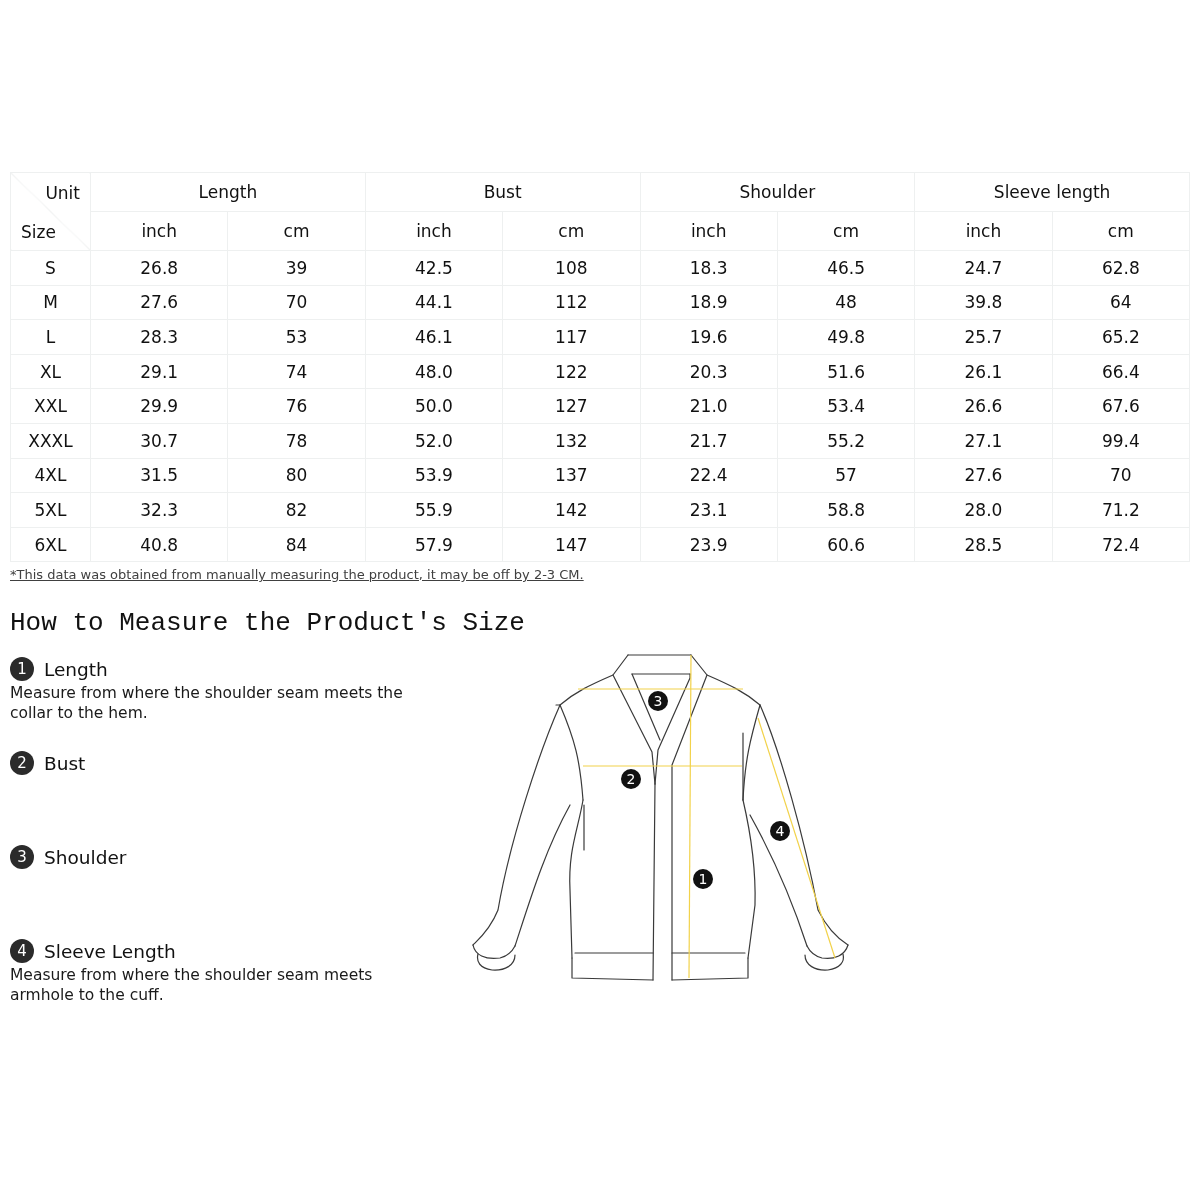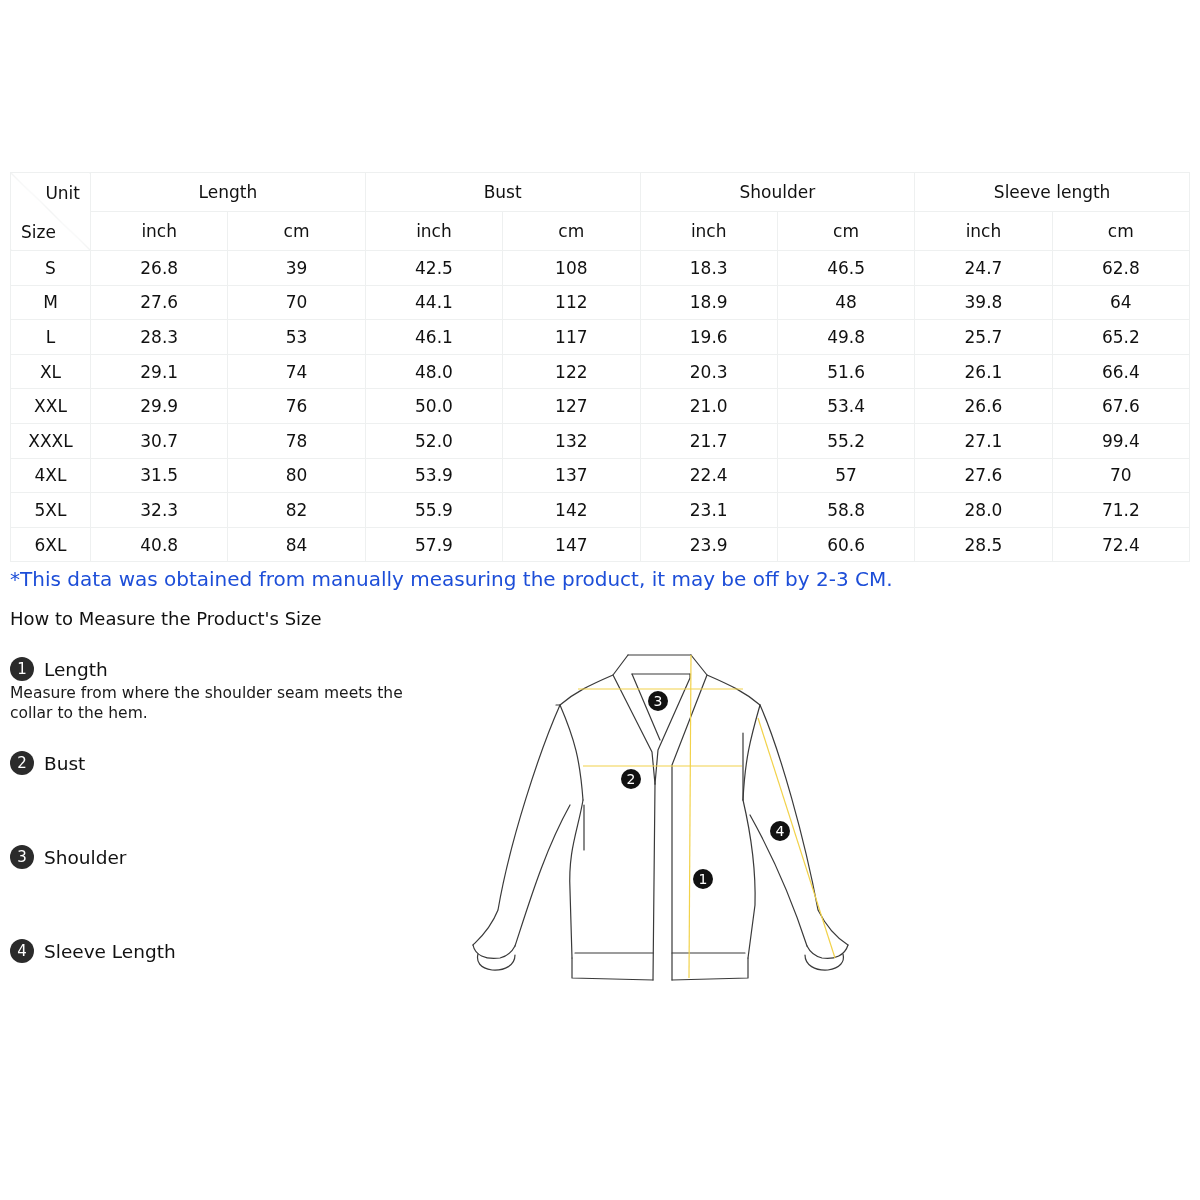--- a/index.html
+++ b/index.html
@@ -54,29 +54,31 @@
     .corner-size {
       position: absolute;
       left: 10px;
       bottom: 8px;
       font-size: 17px;
     }
     .note {
       position: absolute;
       left: 10px;
       top: 567px;
-      font-size: 20px;
-      color: #1d4ed8;
+      font-size: 13px;
+      color: #404040;
+      text-decoration: underline;
     }
     .measure-title {
       position: absolute;
       left: 10px;
       top: 608px;
-      font-size: 18px;
+      font-size: 26px;
       color: #111;
+      font-family: Liberation Mono, monospace;
     }
     .measure-list {
       position: absolute;
       left: 10px;
       top: 655px;
       width: 420px;
     }
     .measure-item {
       height: 94px;
     }
@@ -277,20 +279,21 @@
     <div class="measure-item-head">
       <span class="num-badge">3</span>
       <span class="measure-label">Shoulder</span>
     </div>
   </div>
   <div class="measure-item">
     <div class="measure-item-head">
       <span class="num-badge">4</span>
       <span class="measure-label">Sleeve Length</span>
     </div>
+    <div class="measure-desc">Measure from where the shoulder seam meets armhole to the cuff.</div>
   </div>
 </div>
 
 <svg class="diagram" viewBox="0 0 400 360" xmlns="http://www.w3.org/2000/svg">
   <g fill="none" stroke="#3a3a3a" stroke-width="1.2" stroke-linejoin="round" stroke-linecap="round">
 
     <path d="M168,15 L231,15"></path>
     <path d="M172,34 L230,34"></path>
 
     <path d="M168,15 L153,35 L192,112 L195,144"></path>

